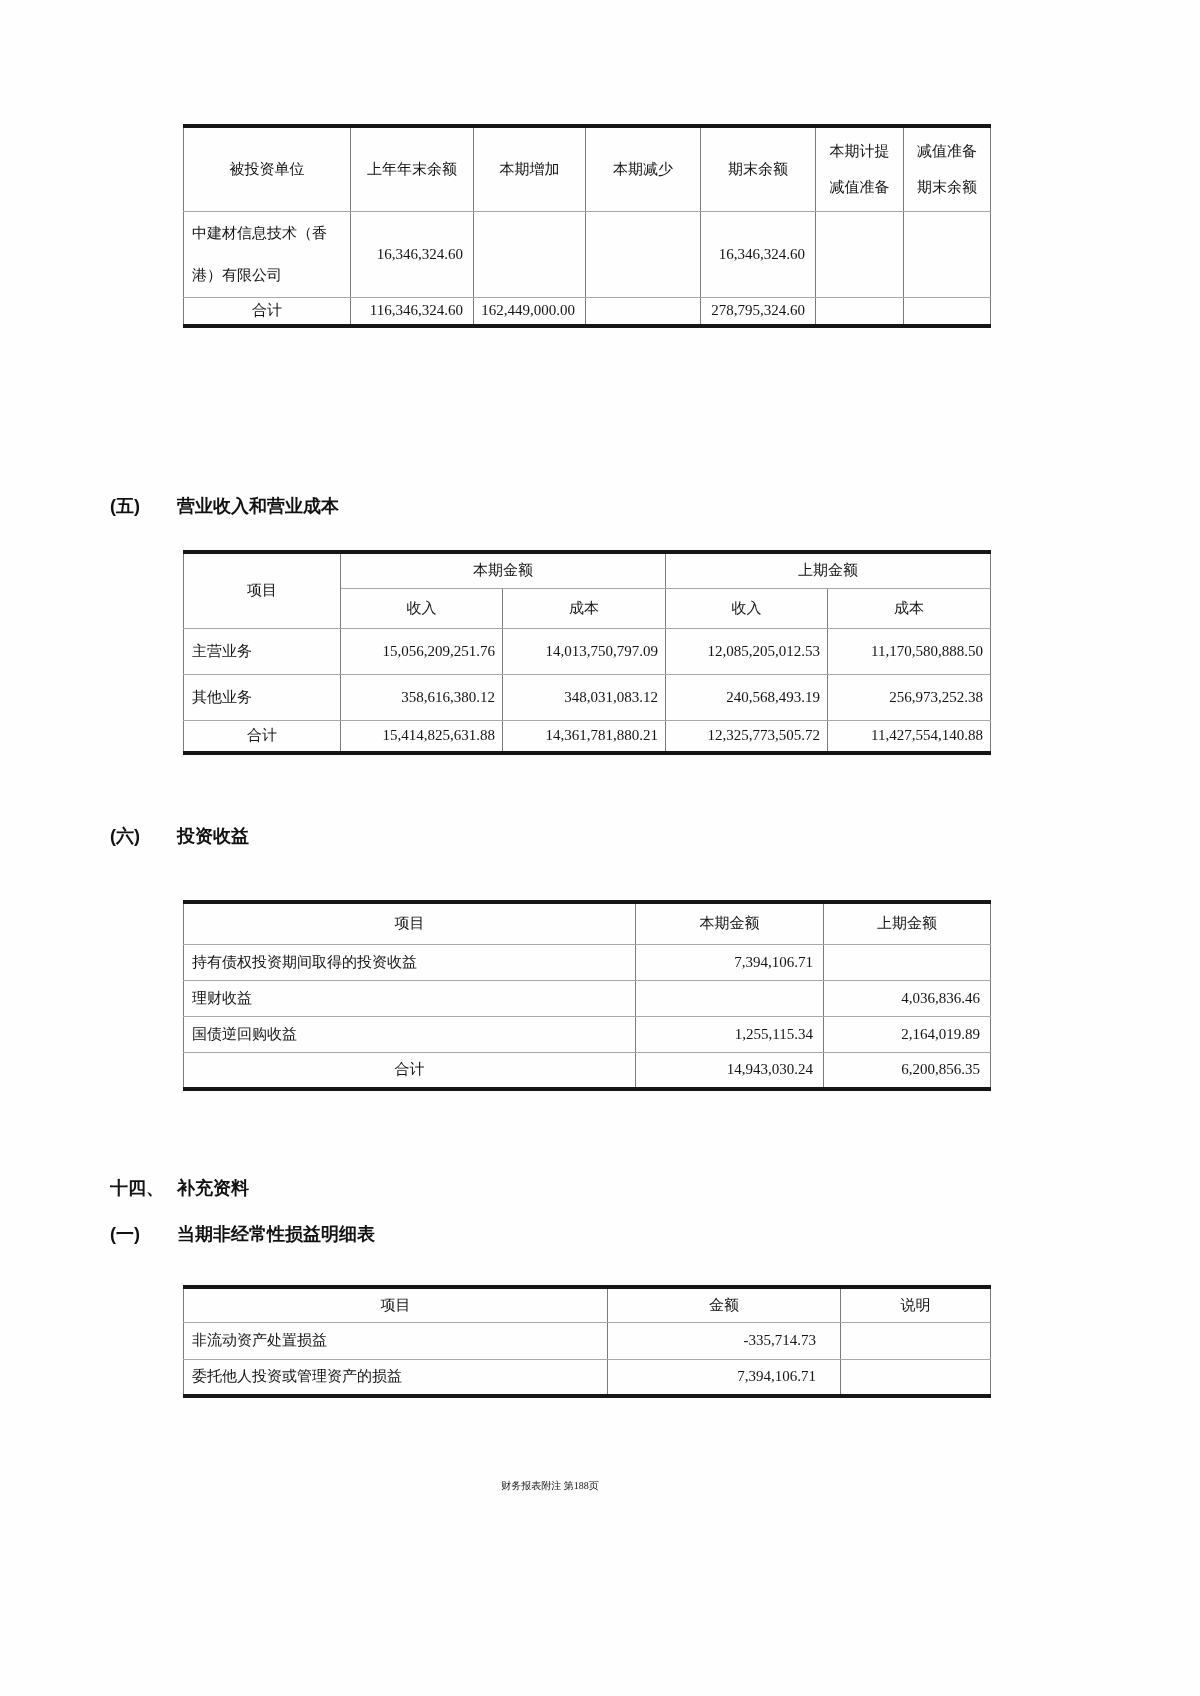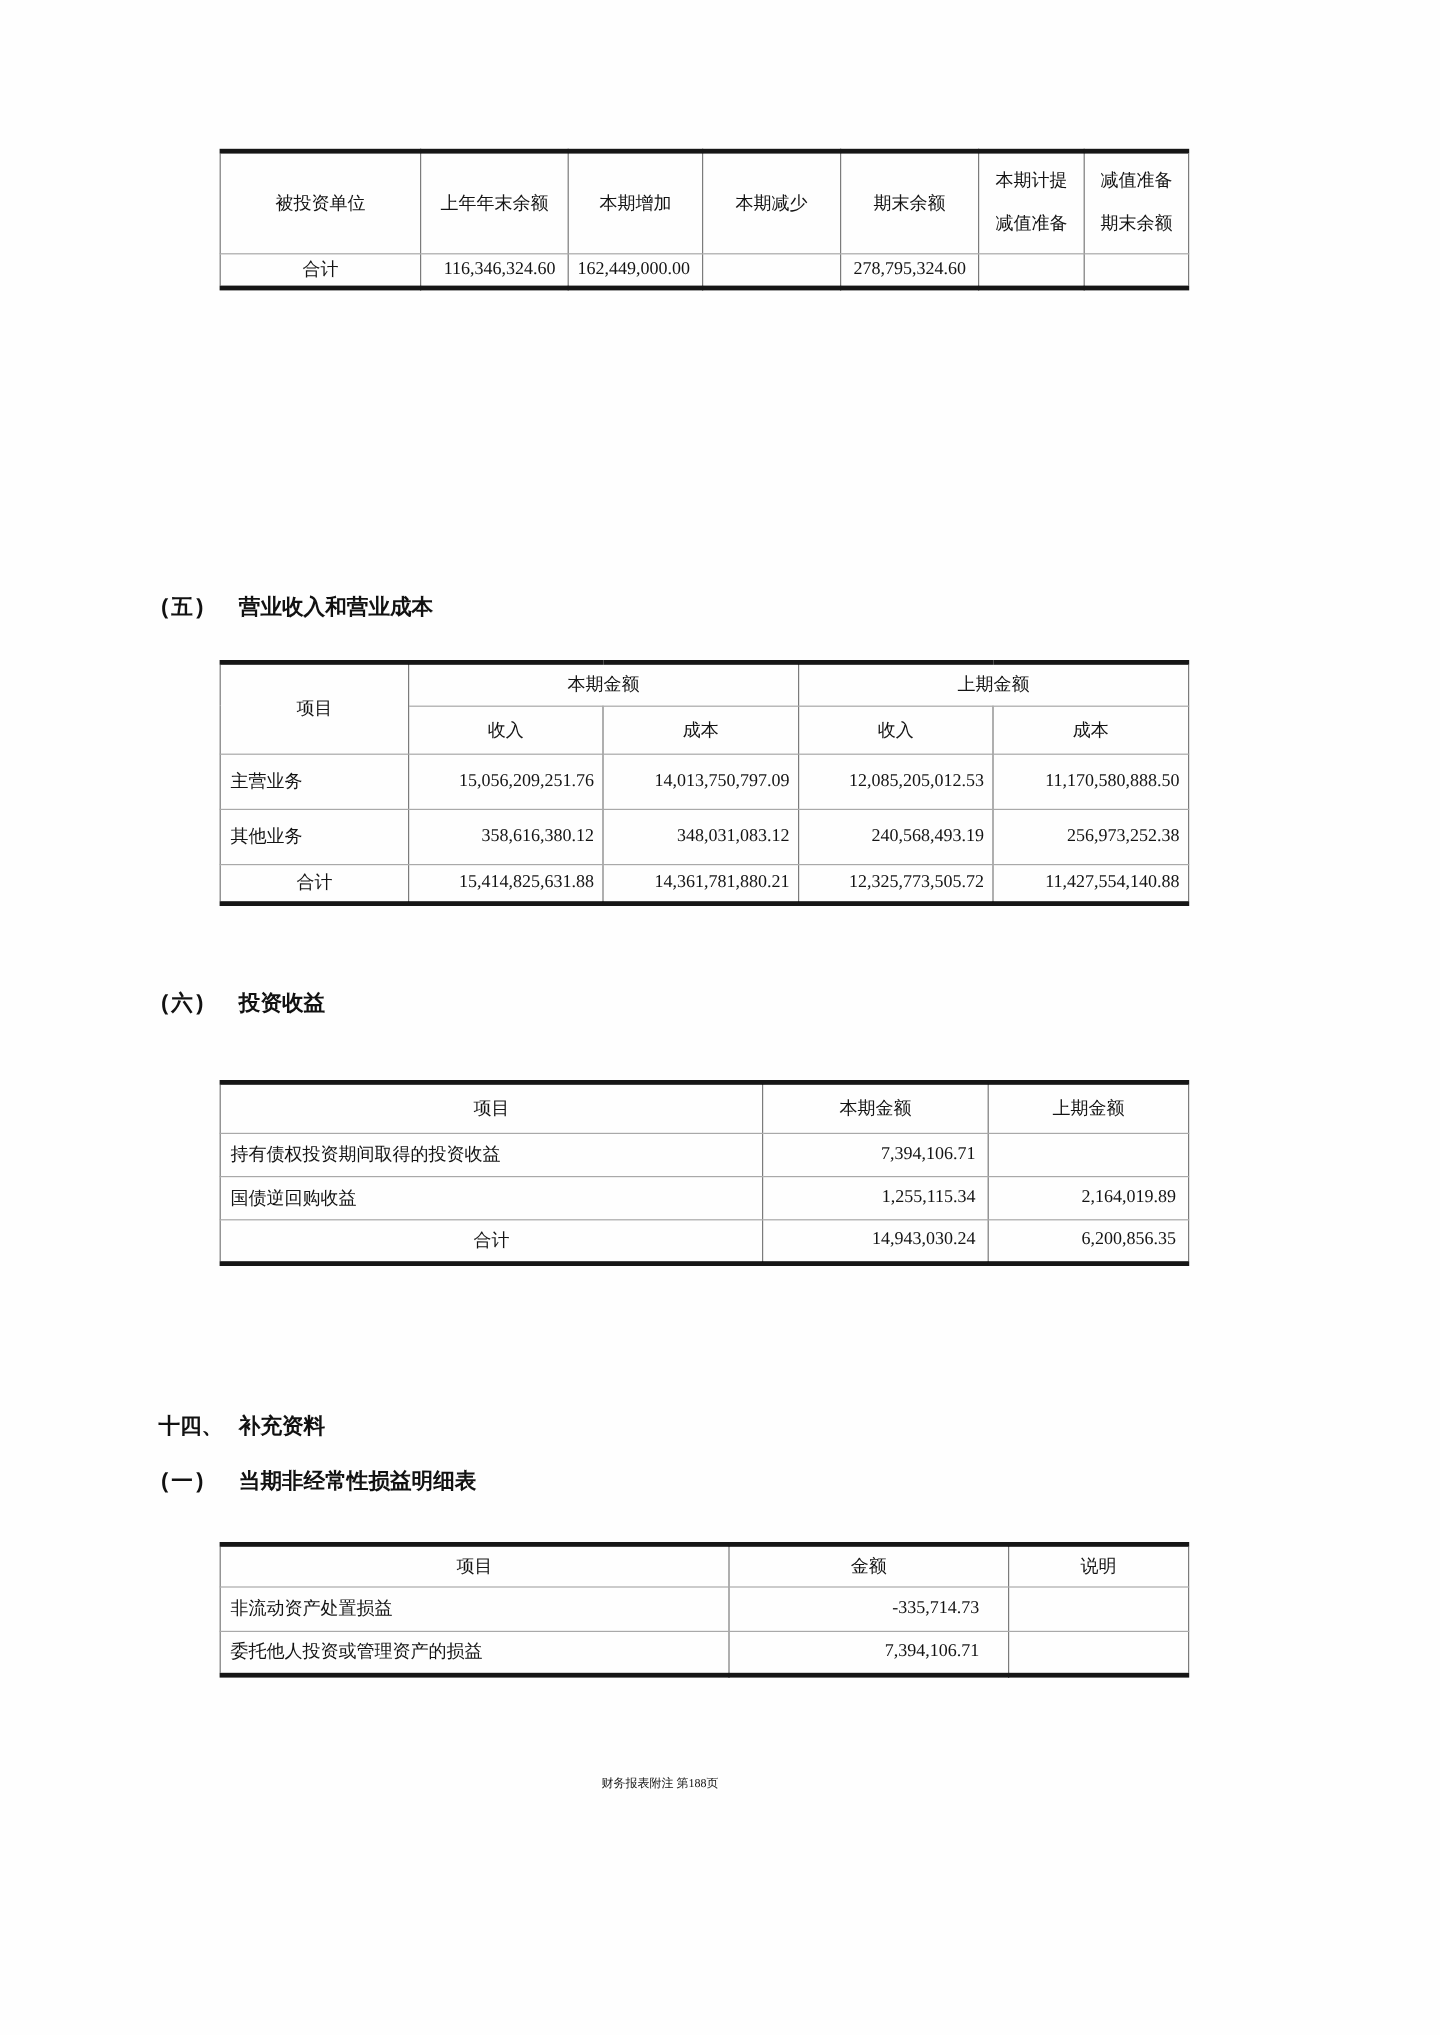--- a/index.html
+++ b/index.html
@@ -54,24 +54,23 @@
   .t3 .drow { height:36px; }
   .t3 .trow { height:37px; }
   
   .t4 { left:183px; top:1285px; width:807px; }
   .t4 .hrow th { height:35px; }
   .t4 .drow { height:37px; }
   .t4 .num { padding-right:24px; }
   
   .heading {
     position:absolute; left:110px;
-    font-family:Liberation Mono, monospace;
+    font-family:Liberation Sans, sans-serif;
     font-weight:bold; font-size:18px; color:#111;
     white-space:nowrap;
-    margin-left:22px;
   }
   .hnum { display:inline-block; min-width:67px; }
   
   .footer {
     position:absolute; top:1479px; left:0; width:1100px;
     text-align:center; font-size:10px; color:#161616;
   }
 </style>
 </head>
 <body>
@@ -97,20 +96,29 @@
         <th>期末余额</th>
         <th>
           <div class="hl">本期计提</div>
           <div class="hl">减值准备</div>
         </th>
         <th>
           <div class="hl">减值准备</div>
           <div class="hl">期末余额</div>
         </th>
       </tr>
+      <tr class="drow">
+        <td class="name">中建材信息技术（香港）有限公司</td>
+        <td class="num">16,346,324.60</td>
+        <td class="num"></td>
+        <td class="num"></td>
+        <td class="num">16,346,324.60</td>
+        <td class="num"></td>
+        <td class="num"></td>
+      </tr>
       <tr class="trow">
         <td class="total-label">合计</td>
         <td class="num">116,346,324.60</td>
         <td class="num">162,449,000.00</td>
         <td class="num"></td>
         <td class="num">278,795,324.60</td>
         <td class="num"></td>
         <td class="num"></td>
       </tr>
     </tbody>
@@ -179,20 +187,25 @@
         <th>项目</th>
         <th>本期金额</th>
         <th>上期金额</th>
       </tr>
       <tr class="drow">
         <td class="item">持有债权投资期间取得的投资收益</td>
         <td class="num">7,394,106.71</td>
         <td class="num"></td>
       </tr>
       <tr class="drow">
+        <td class="item">理财收益</td>
+        <td class="num"></td>
+        <td class="num">4,036,836.46</td>
+      </tr>
+      <tr class="drow">
         <td class="item">国债逆回购收益</td>
         <td class="num">1,255,115.34</td>
         <td class="num">2,164,019.89</td>
       </tr>
       <tr class="trow">
         <td class="total-label">合计</td>
         <td class="num">14,943,030.24</td>
         <td class="num">6,200,856.35</td>
       </tr>
     </tbody>

